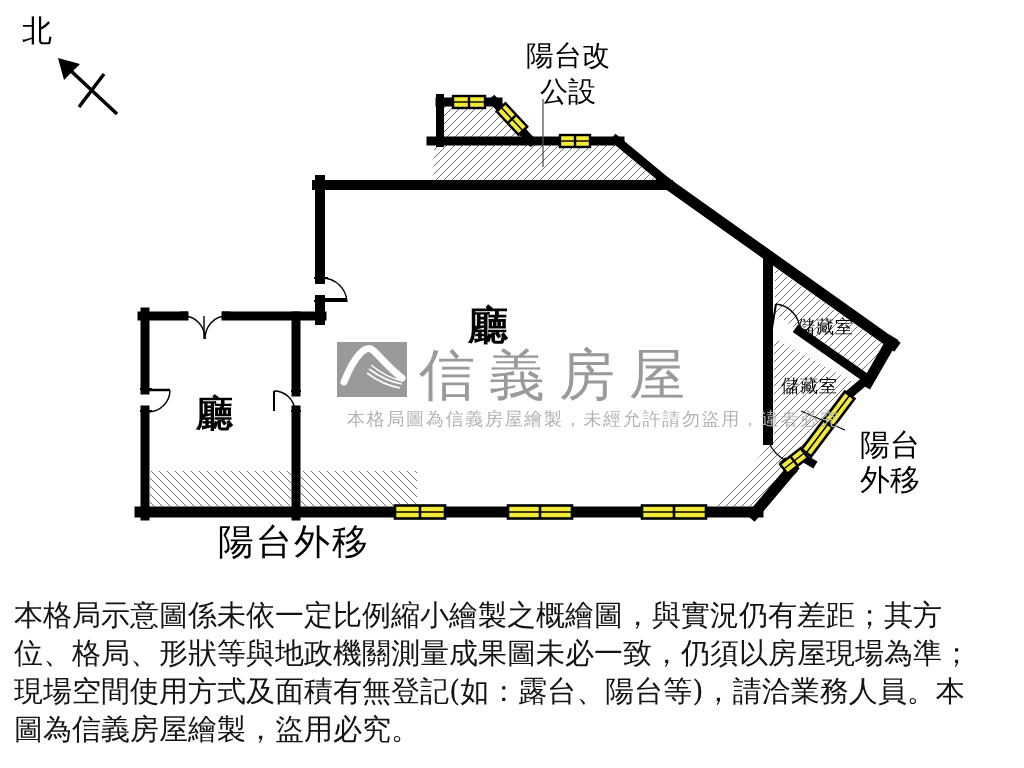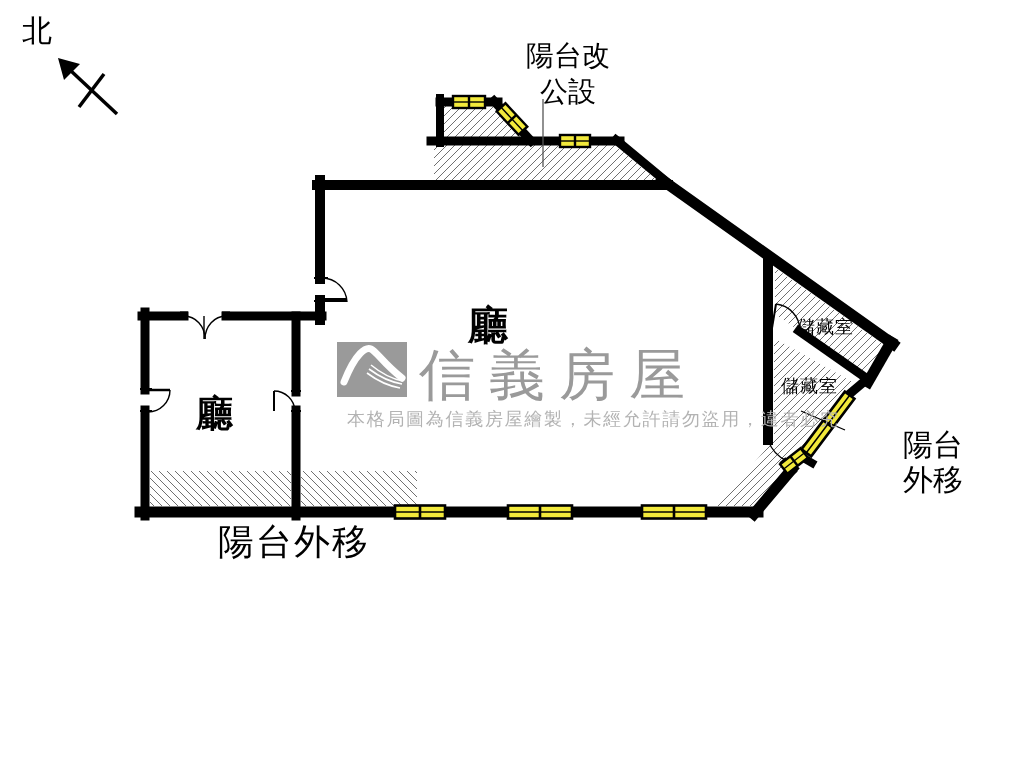--- a/index.html
+++ b/index.html
@@ -6,21 +6,21 @@
   #page{position:relative;width:1024px;height:768px;background:#ffffff;overflow:hidden;
         font-family:"DejaVu Serif","Liberation Serif",serif;}
   #plan-svg{position:absolute;left:0;top:0;}
   .lbl{position:absolute;color:#000;white-space:pre;line-height:1.15;}
   .lbl-north{left:22px;top:14px;font-size:30px;}
   .lbl-balcony-public{left:478px;top:38px;width:180px;text-align:center;font-size:28px;line-height:36px;}
   .lbl-main-hall{left:468px;top:302px;font-size:40px;font-weight:600;}
   .lbl-left-hall{left:196px;top:392px;font-size:37px;font-weight:600;}
   .lbl-storage1{left:797px;top:317px;font-size:18px;letter-spacing:1px;}
   .lbl-storage2{left:781px;top:376px;font-size:18px;letter-spacing:1px;}
-  .lbl-balcony-right{left:889px;top:427px;width:74px;text-align:right;font-size:30px;line-height:35px;}
+  .lbl-balcony-right{left:860px;top:427px;width:74px;text-align:left;font-size:30px;line-height:35px;}
   .lbl-balcony-bottom{left:218px;top:521px;font-size:36px;letter-spacing:2px;}
   .brand-text{position:absolute;left:419px;top:338px;font-size:56px;font-weight:normal;
               color:#9a9a9a;letter-spacing:14px;}
   .brand-notice{position:absolute;left:347px;top:407px;font-size:18px;letter-spacing:1.7px;color:#b3b3b3;}
   .disclaimer{position:absolute;left:14px;top:596px;width:1002px;font-size:29px;
               line-height:38px;color:#141414;}
 </style>
 </head>
 <body>
 
@@ -191,14 +191,15 @@
   <div class="lbl lbl-storage2">儲藏室</div>
 
   <div class="lbl lbl-balcony-right"><span>陽台</span><br><span>外移</span></div>
 
   <div class="lbl lbl-balcony-bottom">陽台外移</div>
 
   <div class="brand-text">信義房屋</div>
 
   <div class="brand-notice">本格局圖為信義房屋繪製，未經允許請勿盜用，違者必究</div>
 
+  <div class="disclaimer"><span>本格局示意圖係未依一定比例縮小繪製之概繪圖，與實況仍有差距；其方</span><br><span>位、格局、形狀等與地政機關測量成果圖未必一致，仍須以房屋現場為準；</span><br><span>現場空間使用方式及面積有無登記(如：露台、陽台等)，請洽業務人員。本</span><br><span>圖為信義房屋繪製，盜用必究。</span></div>
 
 </div>
 
 </body></html>

